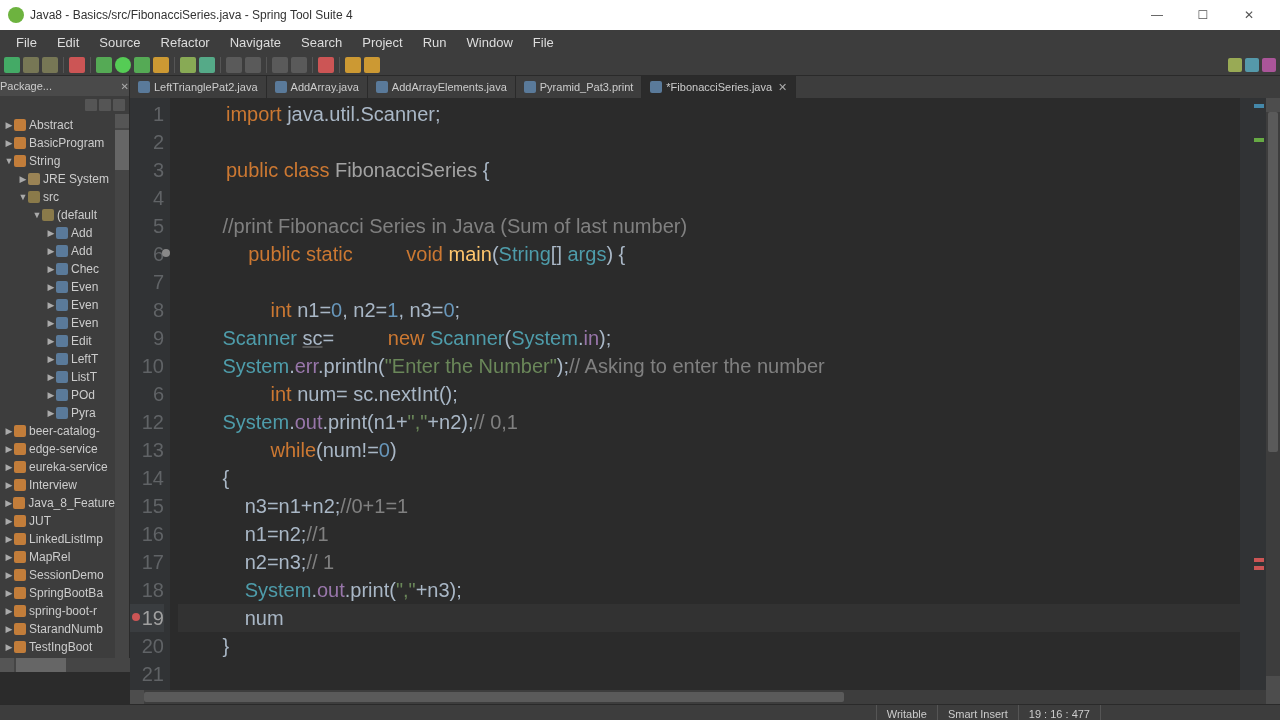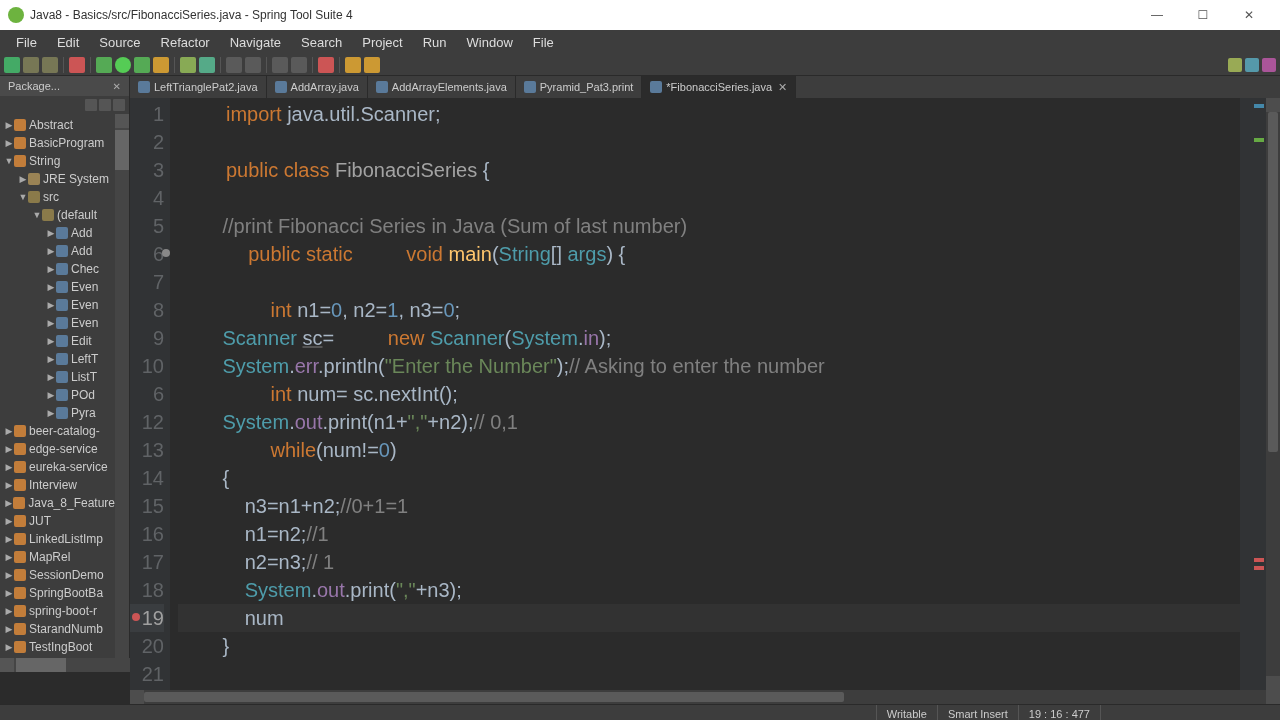--- a/index.html
+++ b/index.html
@@ -15,21 +15,21 @@
 
 .toolbar { height: 22px; background: #3d3d3d; border-bottom: 1px solid #2a2a2a; display: flex; align-items: center; padding: 0 4px; gap: 3px; }
 .tool-icon { width: 16px; height: 16px; background: #5a5a5a; border-radius: 2px; }
 .tool-sep { width: 1px; height: 16px; background: #555; margin: 0 2px; }
 .tool-spacer { flex: 1; }
 .tool-small { width: 14px; height: 14px; border-radius: 2px; }
 
 .main { display: flex; height: 628px; background: #2b2b2b; }
 
 .sidebar { width: 130px; background: #3d3d3d; border-right: 1px solid #2a2a2a; display: flex; flex-direction: column; font-size: 12px; color: #ccc; }
-.sidebar-header { height: 20px; background: #4a4a4a; display: flex; align-items: center; padding: 0 8px; justify-content: space-between; }
+.sidebar-header { height: 20px; background: #4a4a4a; display: flex; align-items: center; padding: 0 0; justify-content: space-between; }
 .sidebar-header-title { font-size: 11px; }
 .sidebar-mini-toolbar { height: 18px; display: flex; justify-content: flex-end; padding: 0 4px; gap: 2px; align-items: center; }
 .sidebar-mini-toolbar div { width: 12px; height: 12px; background: #555; border-radius: 1px; }
 .tree { flex: 1; overflow: hidden; padding: 2px 0; }
 .tree-item { display: flex; align-items: center; height: 18px; white-space: nowrap; overflow: hidden; }
 .twisty { width: 10px; font-size: 9px; color: #aaa; text-align: center; }
 .proj-icon { width: 12px; height: 12px; background: #c27d3a; border-radius: 2px; margin-right: 3px; flex-shrink: 0; }
 .folder-icon { width: 12px; height: 12px; background: #9a8355; border-radius: 2px; margin-right: 3px; flex-shrink: 0; }
 .file-icon { width: 12px; height: 12px; background: #5a7a9a; border-radius: 2px; margin-right: 3px; flex-shrink: 0; }
 .pkg-icon { width: 12px; height: 12px; background: #8a7a4a; border-radius: 2px; margin-right: 3px; flex-shrink: 0; }

